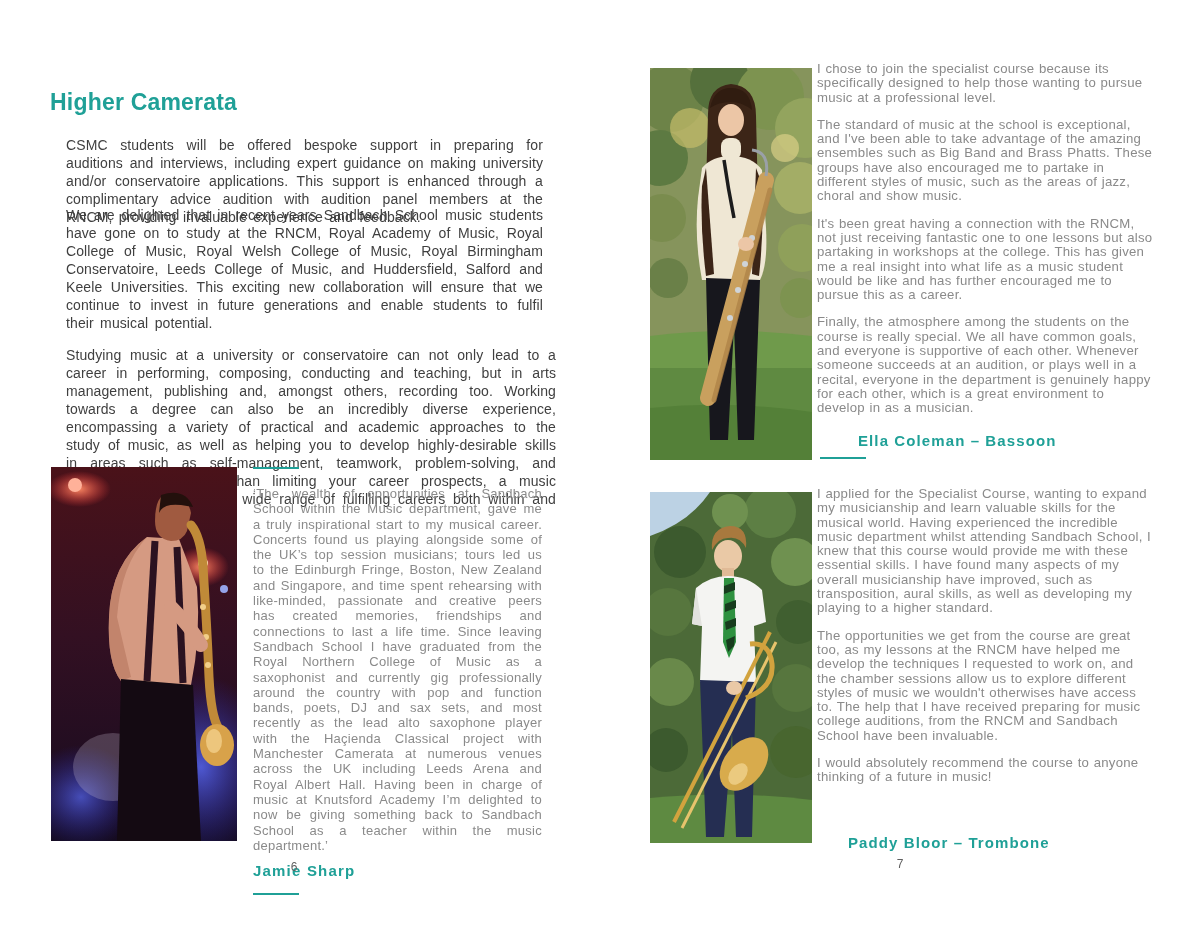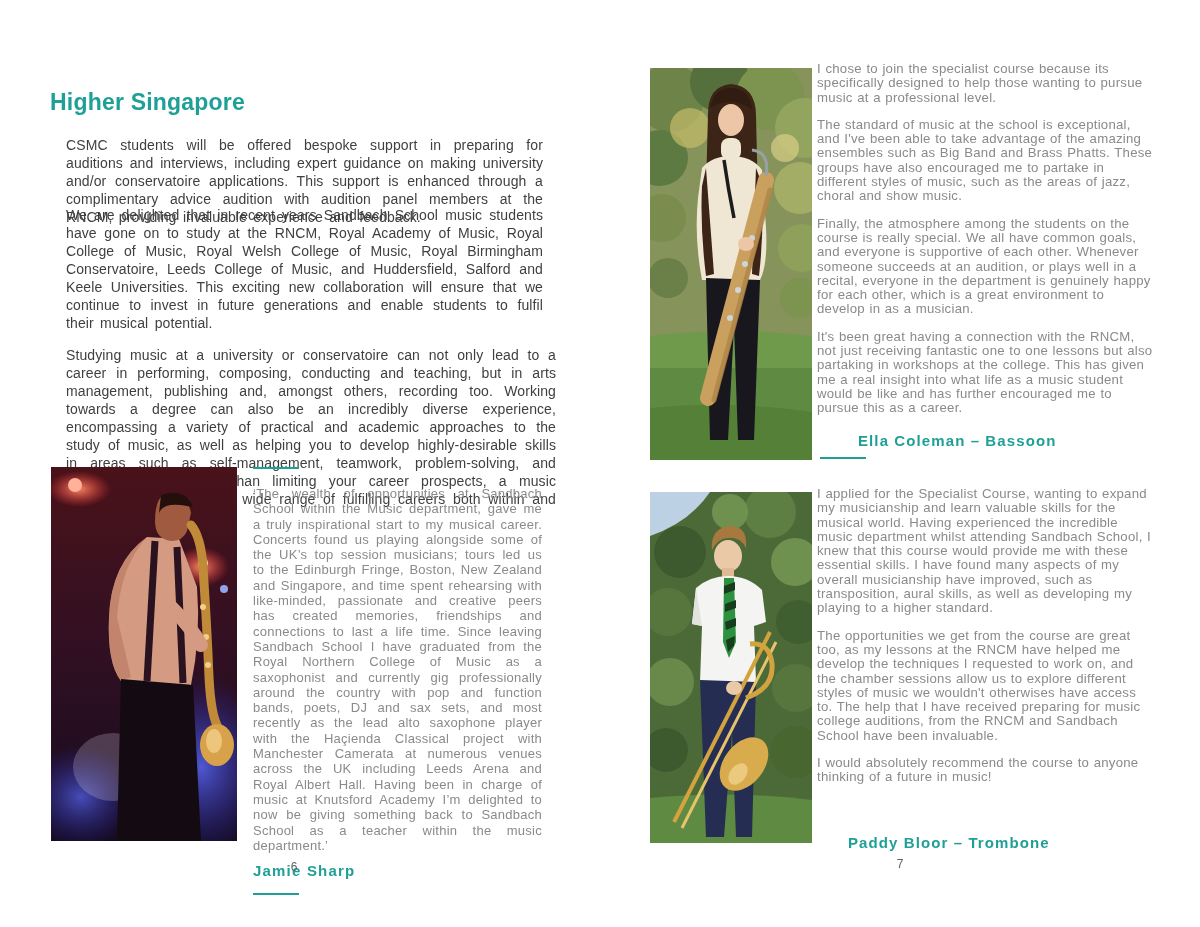--- a/index.html
+++ b/index.html
@@ -39,21 +39,21 @@
   }
   .r-name{position:absolute;margin:0;font-size:15px;font-weight:bold;color:var(--teal);letter-spacing:1.1px;}
   .r-rule{position:absolute;}
   .pagenum{position:absolute;font-size:12px;color:#5f5f5f;}
 </style>
 </head>
 <body>
 
 <div class="sheet">
 
-  <h1 class="h1" style="left:50px;top:89px;">Higher Singapore</h1>
+  <h1 class="h1" style="left:50px;top:89px;">Higher Camerata</h1>
 
   <p class="body-p" style="left:50px;top:120px;width:477px;">CSMC students will be offered bespoke support in preparing for auditions and interviews, including expert guidance on making university and/or conservatoire applications. This support is enhanced through a complimentary advice audition with audition panel members at the RNCM, providing invaluable experience and feedback.</p>
 
   <p class="body-p" style="left:50px;top:190px;width:477px;">We are delighted that in recent years Sandbach School music students have gone on to study at the RNCM, Royal Academy of Music, Royal College of Music, Royal Welsh College of Music, Royal Birmingham Conservatoire, Leeds College of Music, and Huddersfield, Salford and Keele Universities. This exciting new collaboration will ensure that we continue to invest in future generations and enable students to fulfil their musical potential.</p>
 
 
   <p class="body-p" style="left:50px;top:330px;width:490px;">Studying music at a university or conservatoire can not only lead to a career in performing, composing, conducting and teaching, but in arts management, publishing and, amongst others, recording too. Working towards a degree can also be an incredibly diverse experience, encompassing a variety of practical and academic approaches to the study of music, as well as helping you to develop highly-desirable skills in areas such as self-management, teamwork, problem-solving, and communication. Rather than limiting your career prospects, a music degree opens doors to a wide range of fulfilling careers both within and outside the arts.</p>
 
   <svg class="photo" style="left:51px;top:467px;" width="186" height="374" viewBox="0 0 186 374" role="img">
     <defs>
@@ -138,22 +138,22 @@
     <circle cx="80" cy="250" r="3" fill="#cfd4d8"></circle>
     <circle cx="88" cy="222" r="3" fill="#cfd4d8"></circle>
     <circle cx="95" cy="196" r="3" fill="#cfd4d8"></circle>
     <circle cx="102" cy="170" r="3" fill="#cfd4d8"></circle>
     <ellipse cx="96" cy="176" rx="8" ry="7" fill="#ecc6a6"></ellipse>
   </svg>
 
   <div class="r-col" style="left:817px;top:62px;">
     <p>I chose to join the specialist course because its specifically designed to help those wanting to pursue music at a professional level.</p>
     <p>The standard of music at the school is exceptional, and I've been able to take advantage of the amazing ensembles such as Big Band and Brass Phatts. These groups have also encouraged me to partake in different styles of music, such as the areas of jazz, choral and show music.</p>
+    <p>It's been great having a connection with the RNCM, not just receiving fantastic one to one lessons but also partaking in workshops at the college. This has given me a real insight into what life as a music student would be like and has further encouraged me to pursue this as a career.</p>
     <p>Finally, the atmosphere among the students on the course is really special. We all have common goals, and everyone is supportive of each other. Whenever someone succeeds at an audition, or plays well in a recital, everyone in the department is genuinely happy for each other, which is a great environment to develop in as a musician.</p>
-    <p>It's been great having a connection with the RNCM, not just receiving fantastic one to one lessons but also partaking in workshops at the college. This has given me a real insight into what life as a music student would be like and has further encouraged me to pursue this as a career.</p>
   </div>
   <p class="r-name" style="left:858px;top:432px;">Ella Coleman – Bassoon</p>
   <div class="rule r-rule" style="left:820px;top:457px;"></div>
 
   <svg class="photo" style="left:650px;top:492px;" width="162" height="351" viewBox="0 0 162 351" role="img">
     <rect width="162" height="351" fill="#4c6a38"></rect>
     <path d="M0 0 L60 0 Q40 30 0 44 Z" fill="#bcd2e4"></path>
     <circle cx="120" cy="20" r="26" fill="#5d7f44"></circle>
     <circle cx="30" cy="60" r="26" fill="#3c5a2e"></circle>
     <circle cx="145" cy="70" r="24" fill="#6f9150"></circle>

